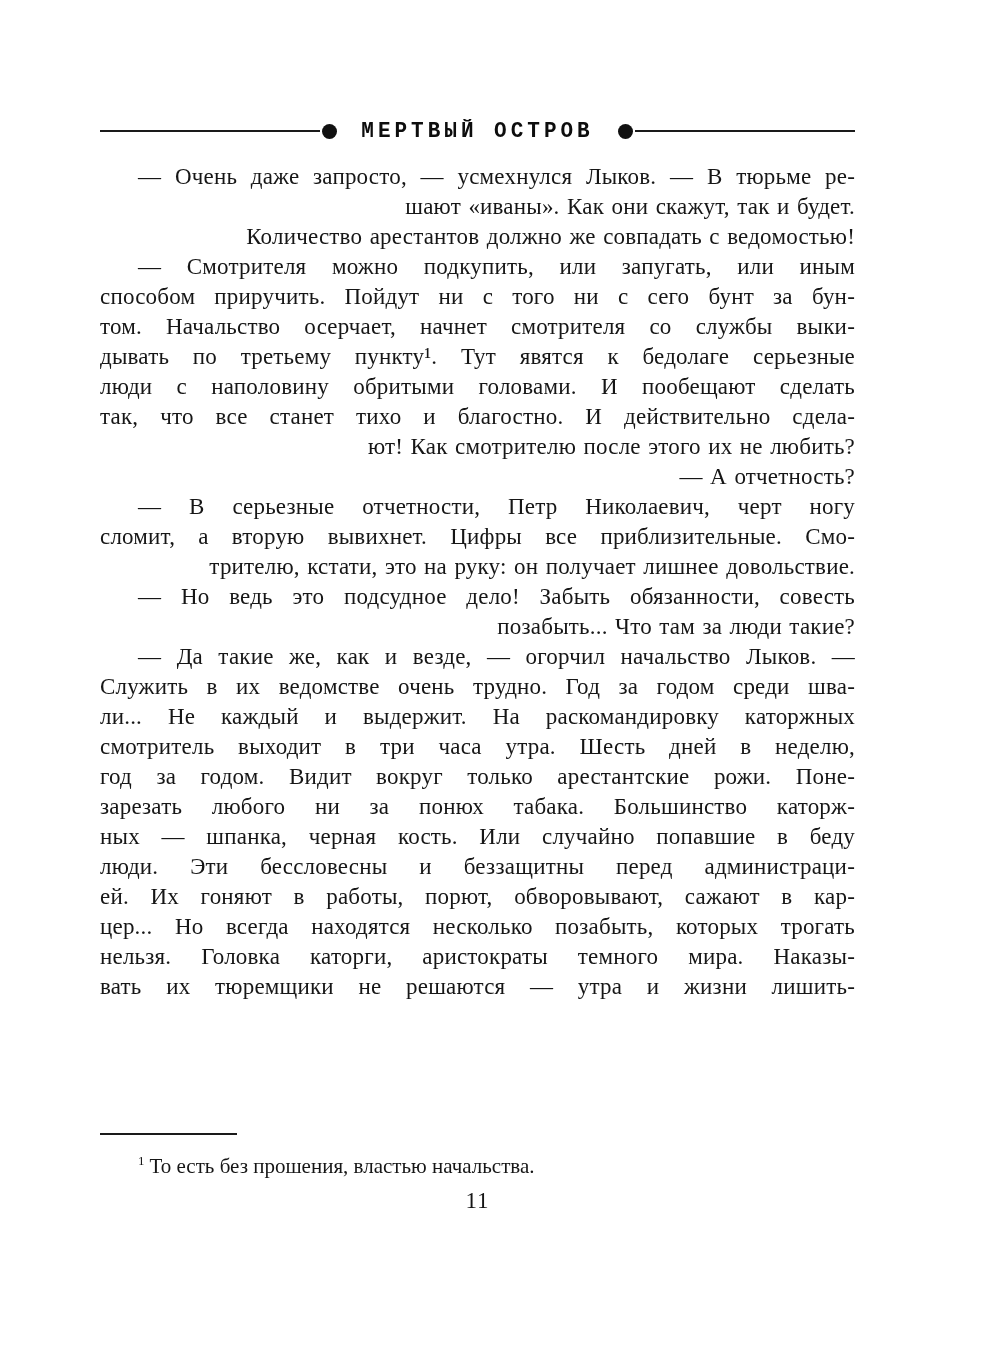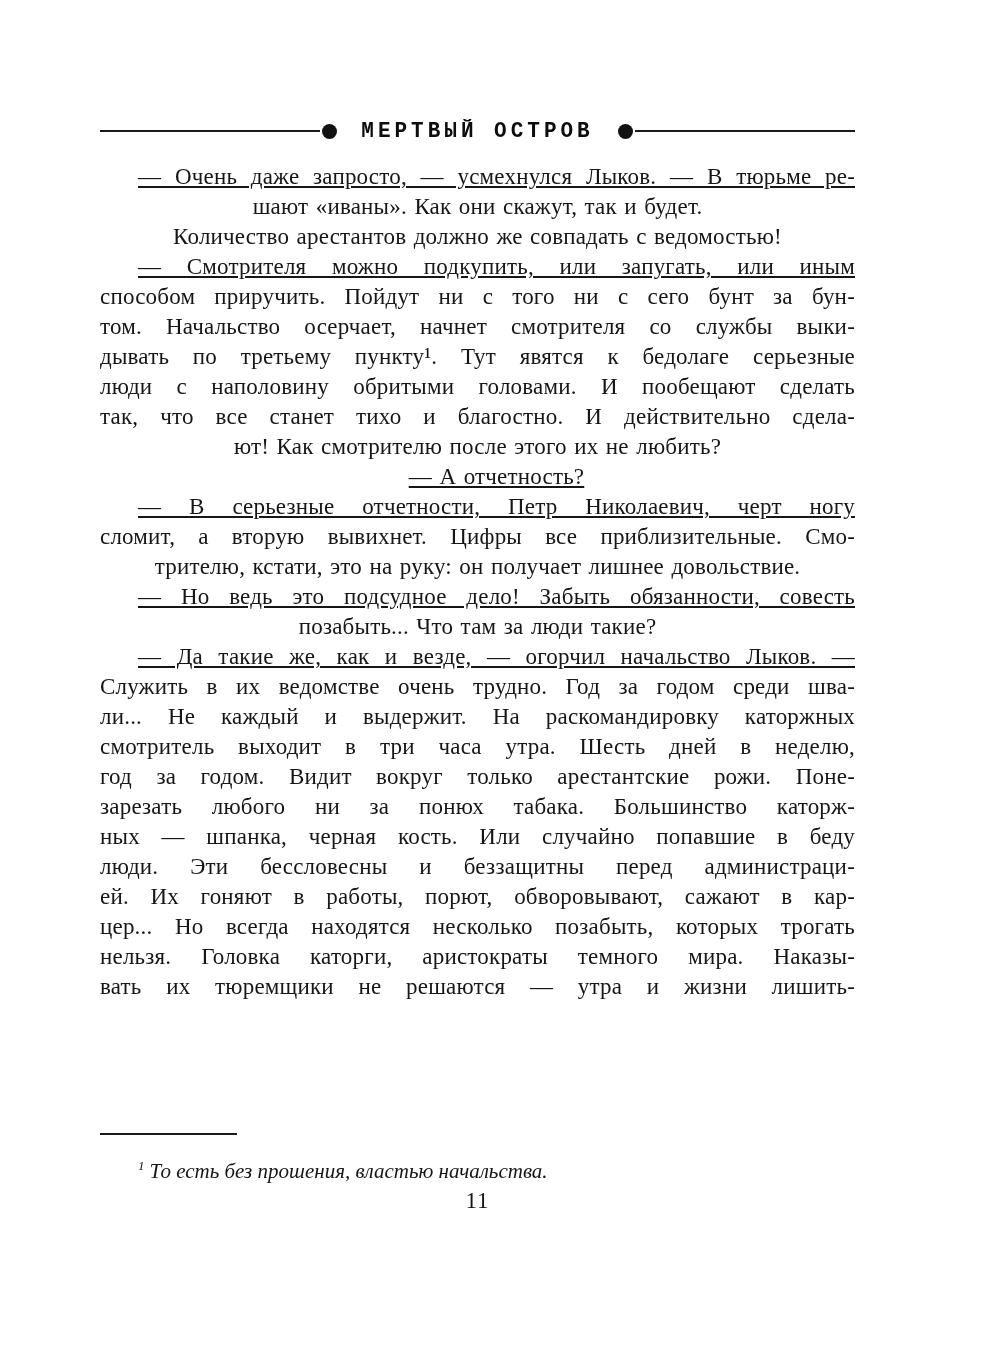--- a/index.html
+++ b/index.html
@@ -58,45 +58,44 @@
     position: absolute;
     top: 162px;
     left: 100px;
     width: 755px;
     font-size: 23px;
     line-height: 30px;
     letter-spacing: 0.2px;
     word-spacing: 1.5px;
   }
   .para { margin: 0; }
-  .ln { text-align: center; }
+  .ln { text-align: right; }
   .ln.j {
     text-align: justify;
     text-align-last: justify;
   }
-  .ln.ind { text-indent: 38px; text-decoration: underline; }
+  .ln.ind { text-indent: 38px; }
 
   
   .footnote-rule {
     position: absolute;
     top: 1133px;
     left: 100px;
     width: 137px;
     height: 0;
     border-top: 2px solid #1a1a1a;
   }
   .footnote {
     position: absolute;
     top: 1147px;
     left: 100px;
     width: 755px;
     font-size: 21px;
-    line-height: 37px;
+    line-height: 27px;
     text-indent: 38px;
-    font-style: italic;
   }
   .footnote sup {
     font-size: 13px;
     margin-right: 5px;
   }
 
   
   .page-number {
     position: absolute;
     top: 1188px;

